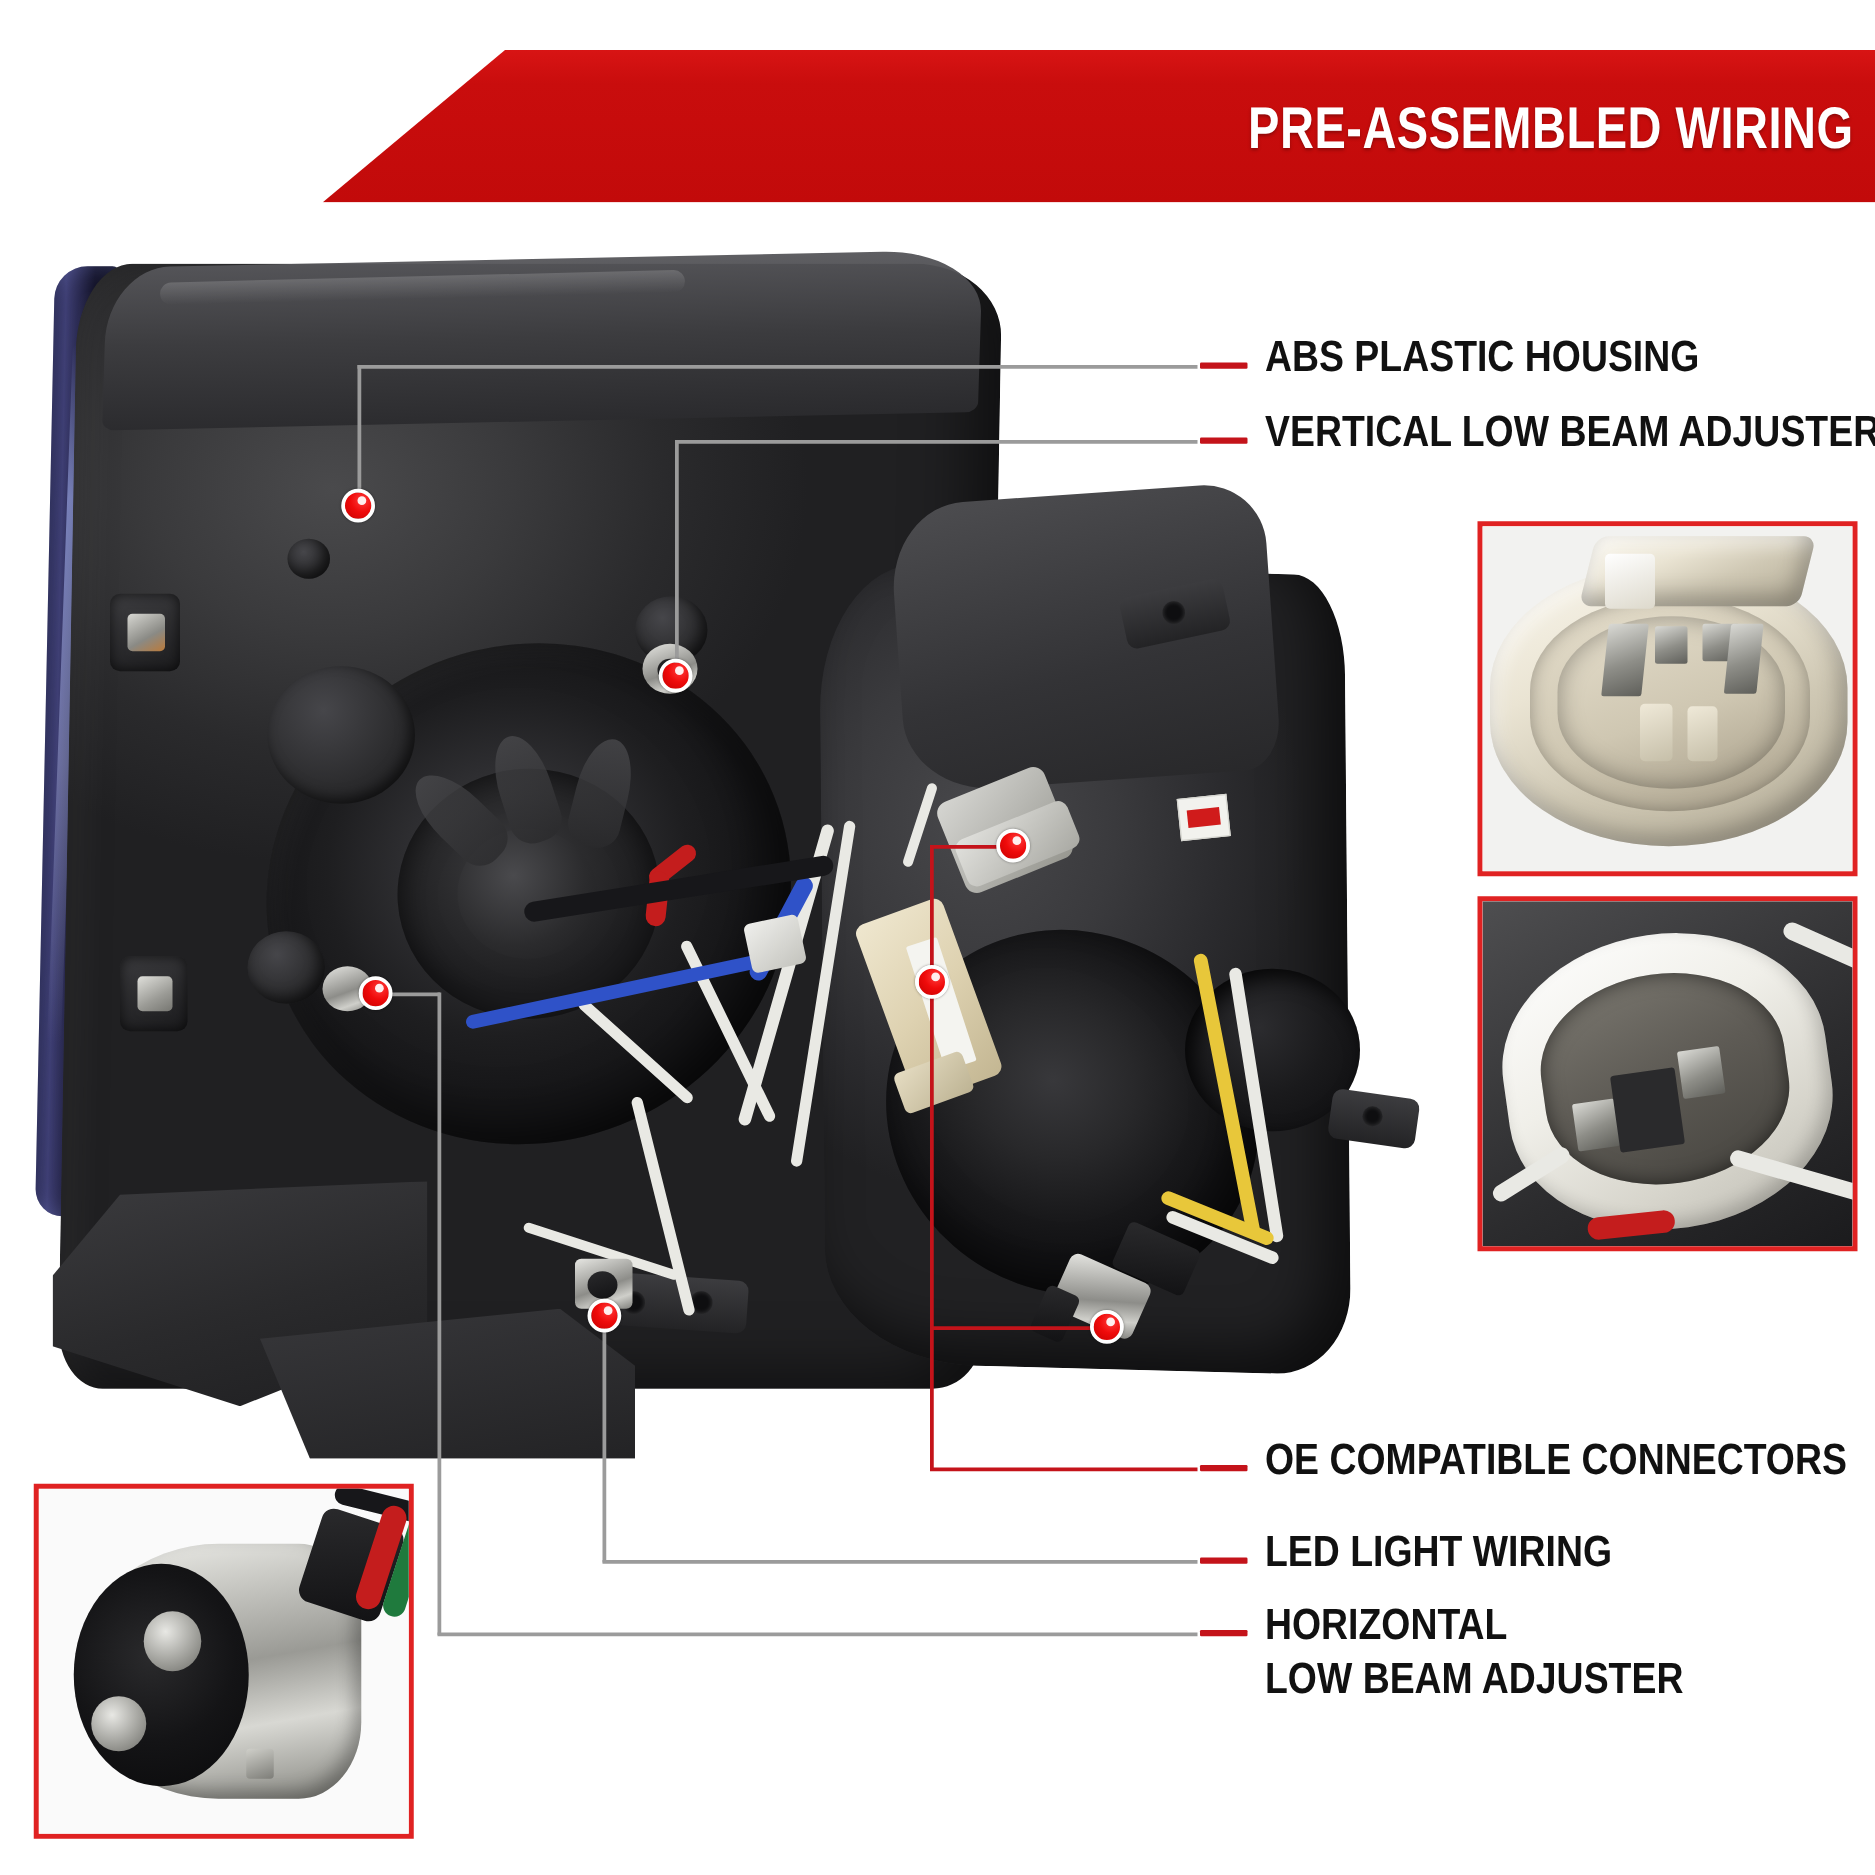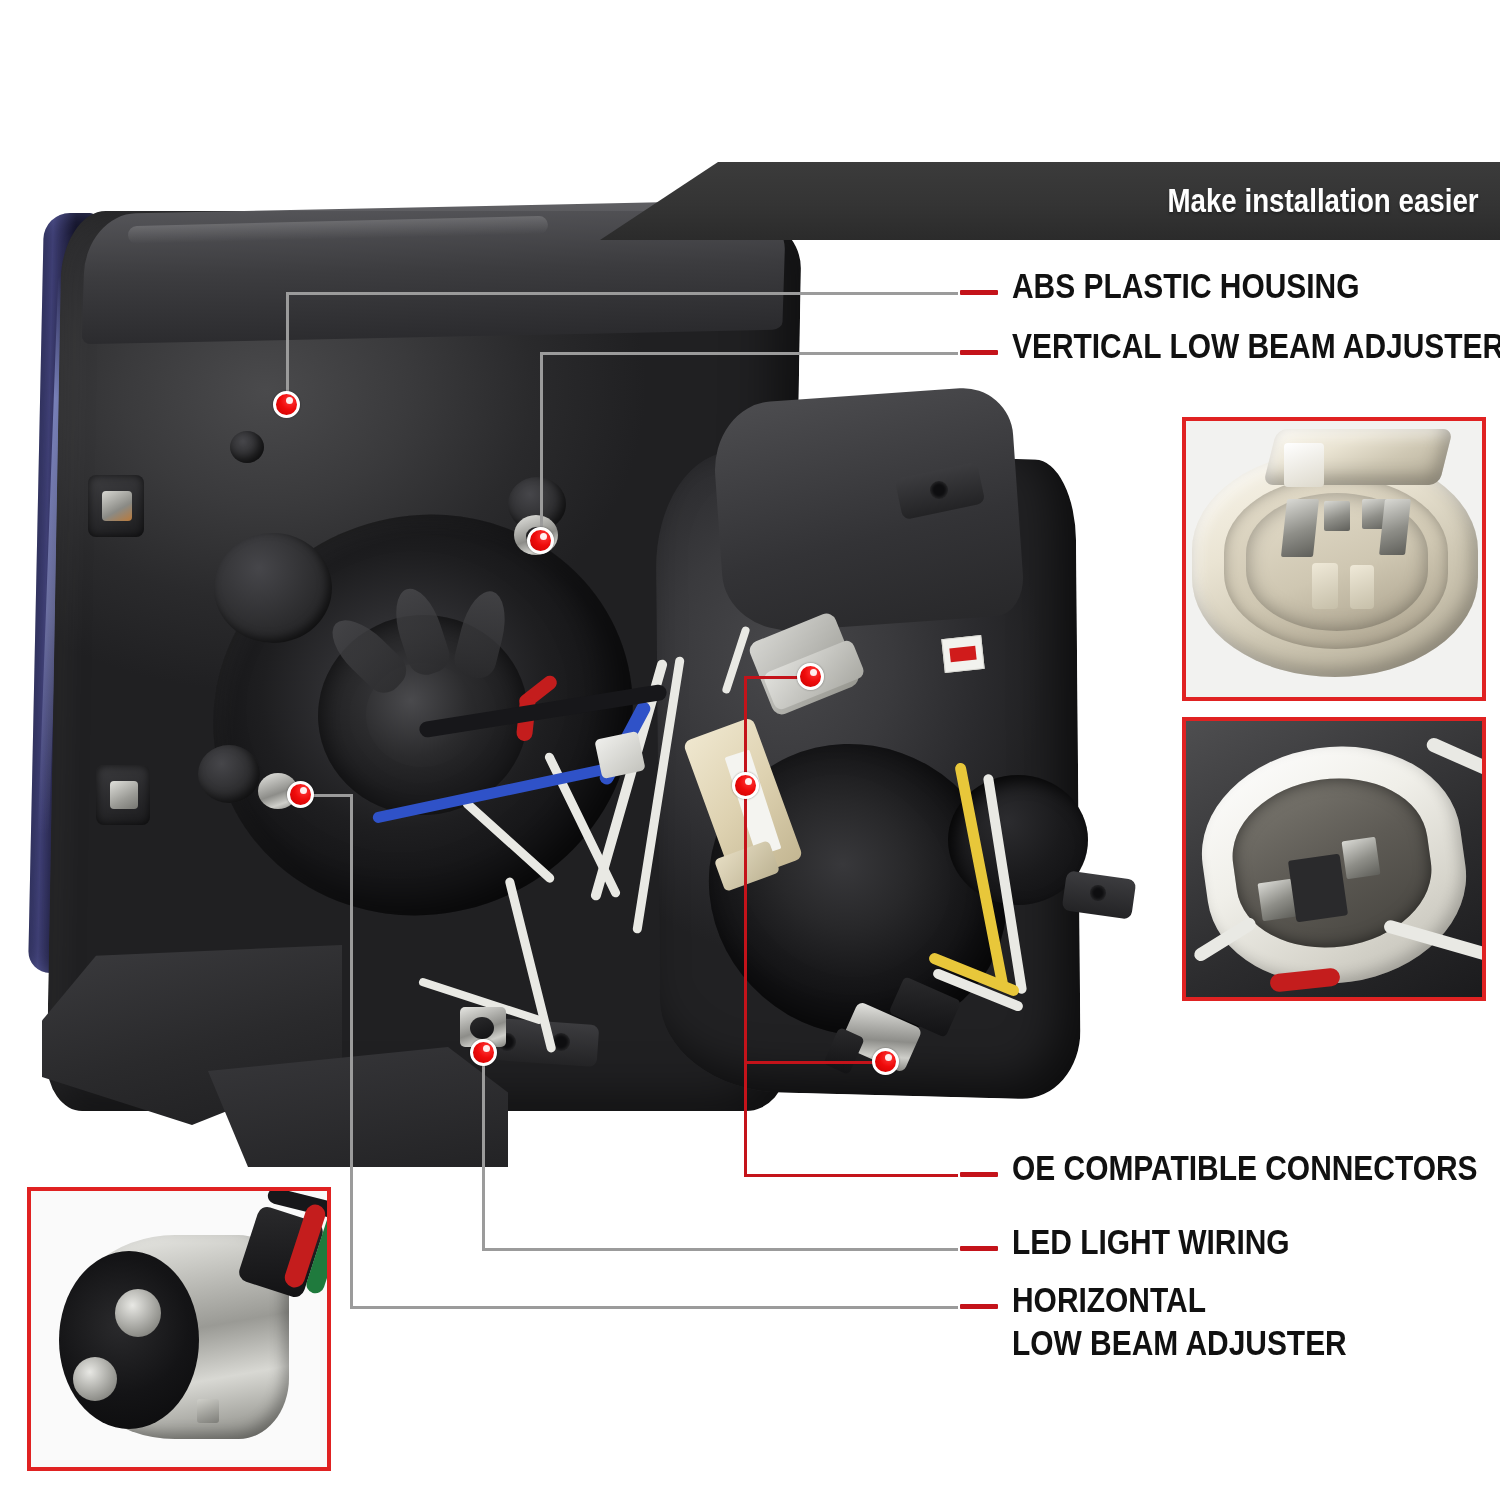--- a/index.html
+++ b/index.html
@@ -346,22 +346,22 @@
       <div class="socket-metal" style="left:442px;top:822px;width:46px;height:40px;border-radius:5px;"></div>
       <div class="socket-blk" style="left:452px;top:832px;width:24px;height:22px;border-radius:50%;"></div>
 
       <div class="socket-metal" style="left:496px;top:330px;width:44px;height:40px;border-radius:50%;"></div>
       <div class="socket-blk" style="left:508px;top:342px;width:20px;height:18px;border-radius:50%;"></div>
 
       <div class="socket-metal" style="left:240px;top:588px;width:40px;height:36px;border-radius:50%;"></div>
     </div>
   </div>
 
-  <div class="banner-dark">
-    <span class="txt">Make installation easier</span>
+  <div class="banner-red">
+    <span class="txt">PRE-ASSEMBLED WIRING</span>
   </div>
 
   <div class="ld v" style="left:286px;top:292px;height:115px;"></div>
   <div class="ld h" style="left:286px;top:292px;width:672px;"></div>
 
   <div class="ld v" style="left:540px;top:352px;height:190px;"></div>
   <div class="ld h" style="left:540px;top:352px;width:418px;"></div>
 
   <div class="ld h redb" style="left:745px;top:676px;width:66px;"></div>
   <div class="ld v redb" style="left:744px;top:676px;height:500px;"></div>

